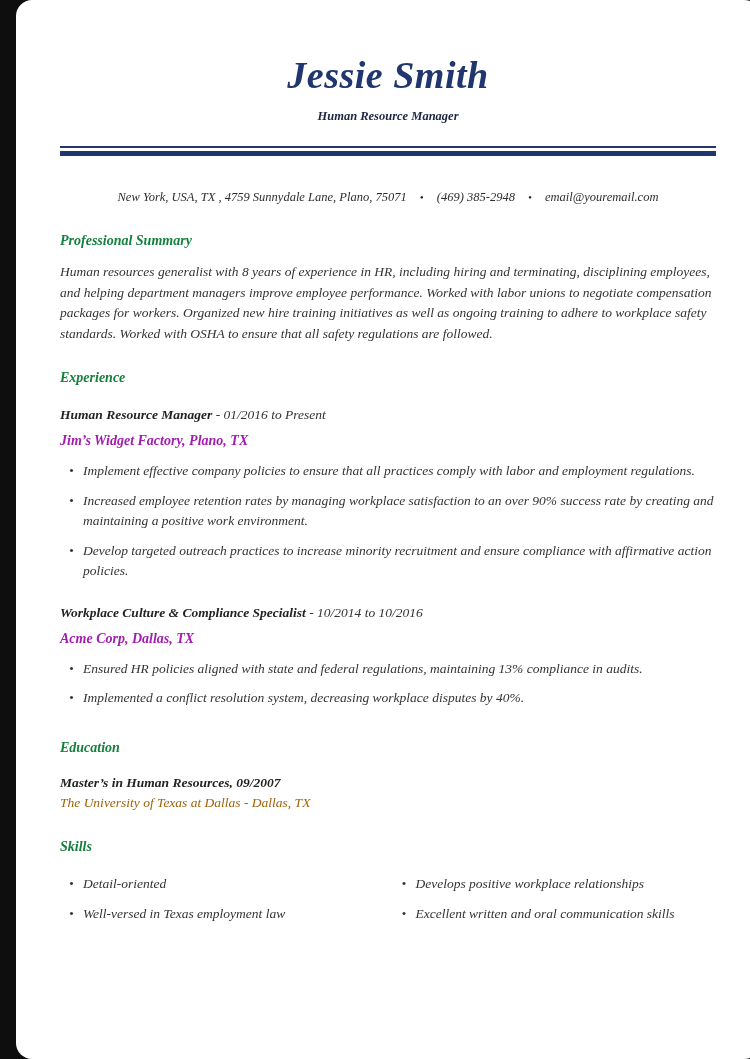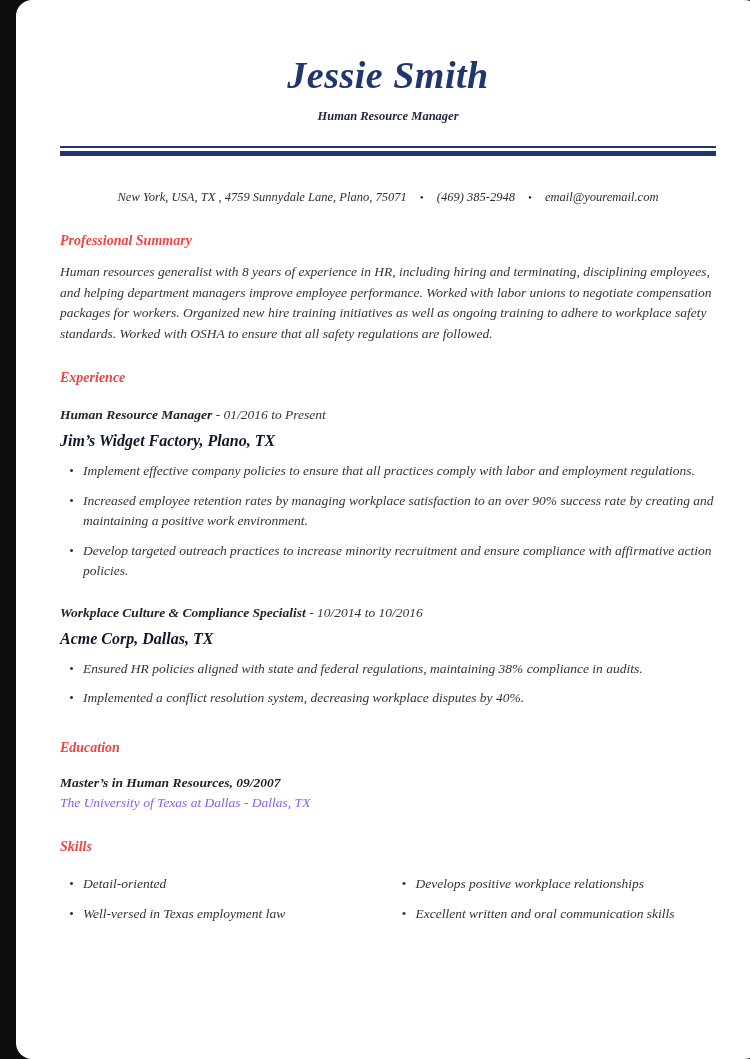--- a/index.html
+++ b/index.html
@@ -58,33 +58,33 @@
     color: #2e2e2e;
     line-height: 20px;
   }
   .contact .dot { margin: 0 10px; font-size: 11px; color: #1c1c1c; }
 
   
   .section-heading {
     margin-top: 25px;
     font-size: 14px;
     font-weight: bold;
-    color: #ef4444;
+    color: #15803d;
     line-height: 17px;
   }
   .body-text {
     font-size: 13.5px;
     color: #333333;
     line-height: 20.5px;
   }
   .summary-text { margin-top: 13px; }
 
   .job-title-line { margin-top: 20px; font-size: 13.5px; line-height: 17px; color: #333; }
   .job-title-line .title { font-weight: bold; color: #232323; }
-  .company-line { margin-top: 9px; font-size: 16px; font-weight: bold; color: #0f172a; line-height: 17px; }
+  .company-line { margin-top: 9px; font-size: 14px; font-weight: bold; color: #a21caf; line-height: 17px; }
 
   ul.bullets { margin-top: 12px; list-style: none; }
   ul.bullets li {
     position: relative;
     padding-left: 23px;
     margin-top: 9px;
     font-size: 13.5px;
     color: #333333;
     line-height: 20.5px;
   }
@@ -92,21 +92,21 @@
   ul.bullets li::before {
     content: "\2022";
     position: absolute;
     left: 9px; top: 0;
     color: #333333;
   }
   .exp-job2 .job-title-line { margin-top: 22px; }
 
   .edu-block { margin-top: 17px; }
   .degree { font-size: 13.5px; font-weight: bold; color: #232323; line-height: 20px; }
-  .school { font-size: 13.5px; color: #8b5cf6; line-height: 20px; }
+  .school { font-size: 13.5px; color: #a16207; line-height: 20px; }
 
   .skills-grid {
     margin-top: 19px;
     display: grid;
     grid-template-columns: 1fr 1fr;
     column-gap: 9px;
   }
   .skills-col ul.bullets { margin-top: 0; }
   .skills-col ul.bullets li { margin-top: 10px; }
   .skills-col ul.bullets li:first-child { margin-top: 0; }
@@ -155,21 +155,21 @@
           <li>Develop targeted outreach practices to increase minority recruitment and ensure compliance with affirmative action policies.</li>
         </ul>
       </div>
 
       <div class="exp-job2">
         <div class="job-title-line">
           <span class="title">Workplace Culture &amp; Compliance Specialist</span><span> - 10/2014 to 10/2016</span>
         </div>
         <div class="company-line">Acme Corp, Dallas, TX</div>
         <ul class="bullets">
-          <li>Ensured HR policies aligned with state and federal regulations, maintaining 38% compliance in audits.</li>
+          <li>Ensured HR policies aligned with state and federal regulations, maintaining 13% compliance in audits.</li>
           <li>Implemented a conflict resolution system, decreasing workplace disputes by 40%.</li>
         </ul>
       </div>
     </div>
 
     <div class="section">
       <div class="section-heading" style="margin-top:30px">Education</div>
       <div class="edu-block">
         <div class="degree">Master’s in Human Resources, 09/2007</div>
         <div class="school">The University of Texas at Dallas - Dallas, TX</div>

